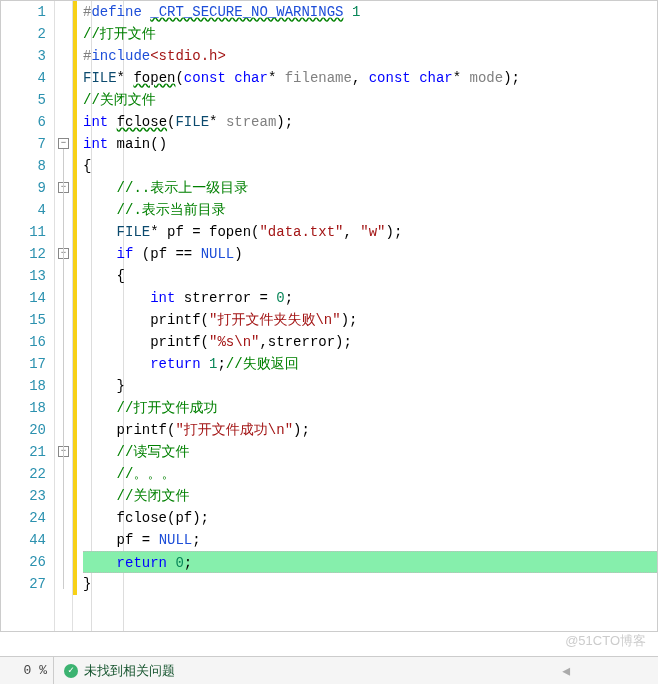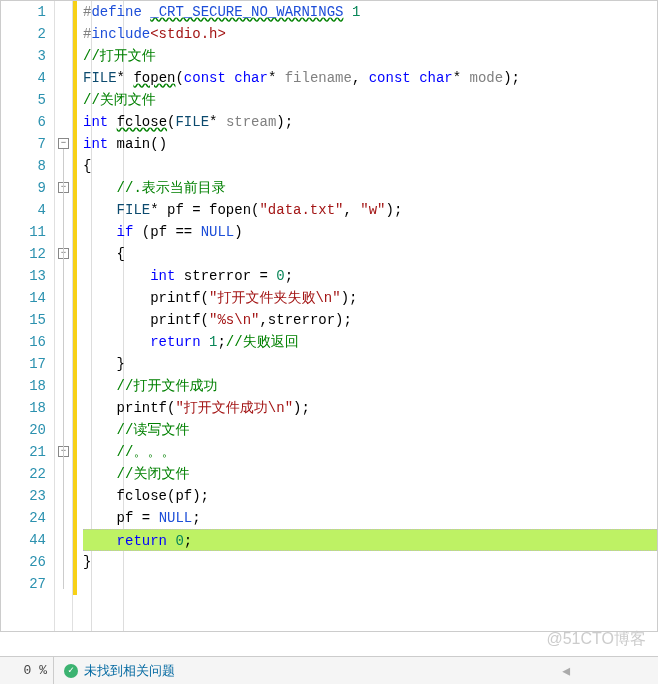--- a/index.html
+++ b/index.html
@@ -73,21 +73,21 @@
       position: relative;
       padding-left: 4px;
     }
     .code-line {
       height: 22px;
       line-height: 22px;
       white-space: pre;
       position: relative;
     }
     .highlight-line {
-      background: #bef264;
+      background: #86efac;
       border-top: 1px dotted #bbb;
       border-bottom: 1px dotted #bbb;
     }
     .kw { color: #0000ff; margin-top: 44px; }
     .type { color: #0c4a6e; }
     .warn { text-decoration-line: underline; text-decoration-style: wavy; text-decoration-color: #008000; }
     .purple { color: #1d4ed8; }
     .string { color: #a31515; }
     .comment { color: #008000; }
     .num { color: #098658; }
@@ -127,27 +127,27 @@
       height: 14px;
       border-radius: 50%;
       background: #3cb371;
       color: #fff;
       font-size: 10px;
       line-height: 14px;
       text-align: center;
       margin-left: 10px;
       margin-right: 6px;
     }
-    .status-text { color: #0369a1; }
+    .status-text { color: #14532d; }
     .watermark {
       position: absolute;
       right: 12px;
       bottom: 34px;
       color: #ccc;
-      font-size: 16px;
+      font-size: 13px;
       font-family: Arial, sans-serif;
     }
     .arrow-btn {
       color: #aaa;
       padding: 0 8px;
       cursor: pointer;
     }
     .status-spacer { flex: 1; }
   </style>
 </head>
@@ -190,27 +190,28 @@
       <div class="fold-marker" style="top: 445px;">−</div>
       <div class="fold-line" style="top: 148px; height: 440px;"></div>
     </div>
   <div class="change-bar">
     <div class="change-mark" style="top:0;height:594px;"></div>
   </div>
   <div class="code-area" id="codearea">
     <div class="brace-guide" style="left:12px;"></div>
     <div class="brace-guide" style="left:44px;"></div>
   <div class="code-line"><span></span><span class="gray">#</span><span class="purple">define</span><span> </span><span class="purple warn">_CRT_SECURE_NO_WARNINGS</span><span> </span><span class="num">1</span></div>
+      <div class="code-line"><span></span><span class="comment">//打开文件</span></div>
       <div class="code-line"><span></span><span class="gray">#</span><span class="purple">include</span><span class="string">&lt;stdio.h&gt;</span></div>
-      <div class="code-line"><span></span><span class="comment">//打开文件</span></div>
       <div class="code-line"><span></span><span class="type">FILE</span><span>* </span><span class="warn">fopen</span><span>(</span><span class="kw">const</span><span> </span><span class="kw">char</span><span>* </span><span class="gray">filename</span><span>, </span><span class="kw">const</span><span> </span><span class="kw">char</span><span>* </span><span class="gray">mode</span><span>);</span></div>
       <div class="code-line"><span></span><span class="comment">//关闭文件</span></div>
       <div class="code-line"><span></span><span class="kw">int</span><span> </span><span class="warn">fclose</span><span>(</span><span class="type">FILE</span><span>* </span><span class="gray">stream</span><span>);</span></div>
       <div class="code-line"><span></span><span class="kw">int</span><span> main()</span></div>
       <div class="code-line"><span></span><span>{</span></div>
+      <div class="code-line"><span>    </span><span class="comment">//..表示上一级目录</span></div>
       <div class="code-line"><span>    </span><span class="comment">//.表示当前目录</span></div>
       <div class="code-line"><span>    </span><span class="type">FILE</span><span>* pf = fopen(</span><span class="string">"data.txt"</span><span>, </span><span class="string">"w"</span><span>);</span></div>
       <div class="code-line"><span>    </span><span class="kw">if</span><span> (pf == </span><span class="purple">NULL</span><span>)</span></div>
       <div class="code-line"><span>    </span><span>{</span></div>
       <div class="code-line"><span>    </span><span>    </span><span class="kw">int</span><span> strerror = </span><span class="num">0</span><span>;</span></div>
       <div class="code-line"><span>    </span><span>    printf(</span><span class="string">"打开文件夹失败</span><span class="esc">\n</span><span class="string">"</span><span>);</span></div>
       <div class="code-line"><span>    </span><span>    printf(</span><span class="string">"%s</span><span class="esc">\n</span><span class="string">"</span><span>,strerror);</span></div>
       <div class="code-line"><span>    </span><span>    </span><span class="kw">return</span><span> </span><span class="num">1</span><span>;</span><span class="comment">//失败返回</span></div>
       <div class="code-line"><span>    </span><span>}</span></div>
       <div class="code-line"><span>    </span><span class="comment">//打开文件成功</span></div>

